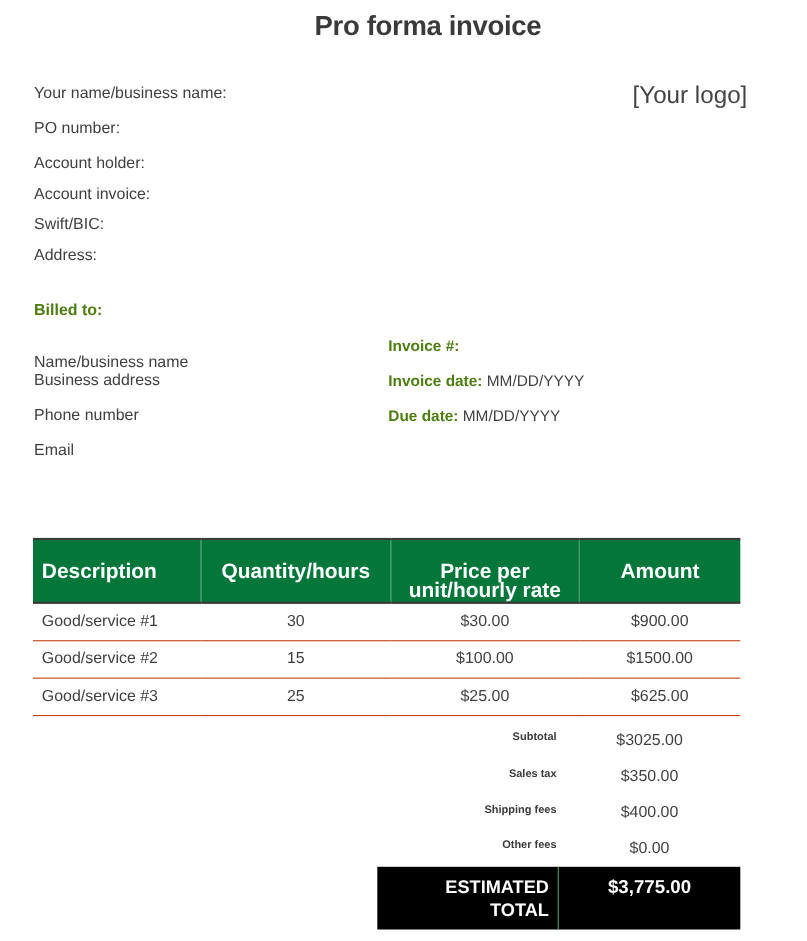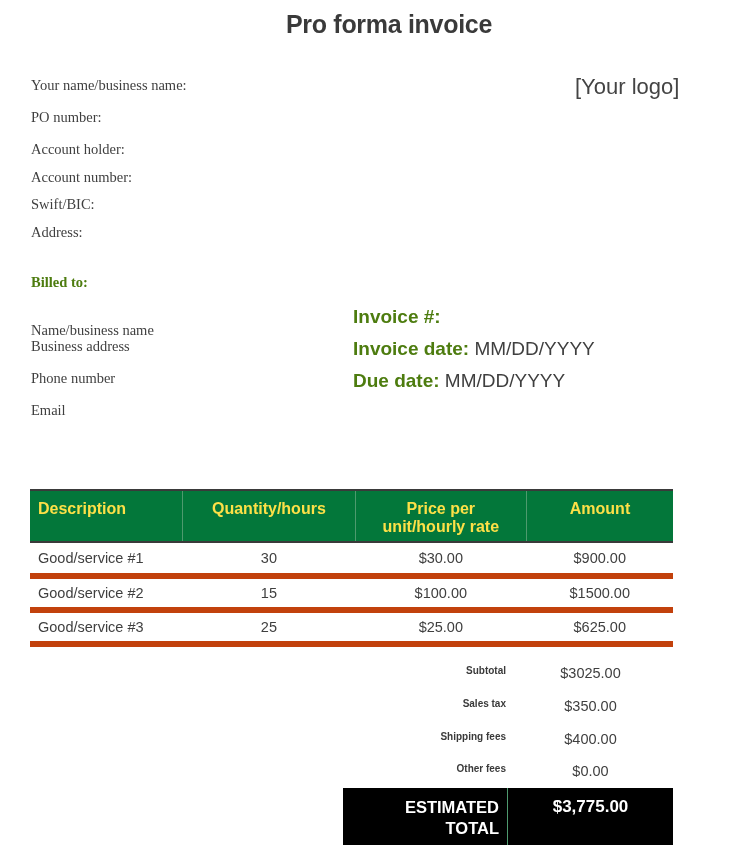--- a/index.html
+++ b/index.html
@@ -7,38 +7,38 @@
     body { font-family: "Liberation Sans", "DejaVu Sans", sans-serif; color: #3d3d3d; position: relative; }
 
     .title {
       position: absolute; top: 10px; left: 0; width: 778px;
       text-align: center; font-size: 25px; font-weight: bold; color: #3a3a3a;
       letter-spacing: -0.3px;
     }
     .logo {
       position: absolute; top: 74px; left: 575px; font-size: 22px; color: #444;
     }
-    .field { position: absolute; left: 31px; font-size: 14.5px; color: #3f3f3f; font-family: Liberation Serif, serif; }
+    .field { position: absolute; left: 31px; font-size: 14.5px; color: #3f3f3f; }
     .bold { font-weight: bold; color: #4d7c0f; }
-    .rfield { position: absolute; left: 353px; font-size: 19px; color: #3f3f3f; }
+    .rfield { position: absolute; left: 353px; font-size: 14px; color: #3f3f3f; }
 
     table.items {
       position: absolute; top: 489px; left: 30px; width: 643px;
       border-collapse: collapse; font-size: 14.5px;
     }
     table.items th {
-      background: #03773a; color: #fde047; font-weight: bold; font-size: 16px;
-      height: 52px; vertical-align: top; padding-top: 9px; line-height: 18px;
+      background: #03773a; color: #ffffff; font-weight: bold; font-size: 19px;
+      height: 52px; vertical-align: top; padding-top: 20px; line-height: 18px;
       border-top: 2px solid #3a3a3a; border-bottom: 2px solid #3a3a3a;
       border-left: 1px solid #4e9a6e;
     }
     table.items th:first-child { border-left: none; text-align: left; padding-left: 8px; }
     table.items th.c { text-align: center; }
     table.items td {
-      height: 34px; border-bottom: 6px solid #c2410c; color: #3f3f3f;
+      height: 34px; border-bottom: 1px solid #c2410c; color: #3f3f3f;
       text-align: center; vertical-align: middle; padding-top: 0;
     }
     table.items td:first-child { text-align: left; padding-left: 8px; }
     .w1 { width: 147px; } .w2 { width: 166px; margin-left: 36px; } .w3 { width: 165px; } .w4 { width: 141px; }
 
     .sum-label { position: absolute; left: 348px; width: 158px; text-align: right; font-size: 10px; font-weight: bold; color: #3a3a3a; }
     .sum-value { position: absolute; left: 508px; width: 165px; text-align: center; font-size: 14.5px; color: #3f3f3f; }
 
     .total-box {
       position: absolute; top: 788px; left: 343px; width: 330px; height: 57px;
@@ -54,21 +54,21 @@
   </style>
 </head>
 <body>
 
 <div class="title">Pro forma invoice</div>
 <div class="logo">[Your logo]</div>
 
 <div class="field" style="top:77px">Your name/business name:</div>
 <div class="field" style="top:109px">PO number:</div>
 <div class="field" style="top:141px">Account holder:</div>
-<div class="field" style="top:169px">Account number:</div>
+<div class="field" style="top:169px">Account invoice:</div>
 <div class="field" style="top:196px">Swift/BIC:</div>
 <div class="field" style="top:224px">Address:</div>
 
 <div class="field bold" style="top:274px">Billed to:</div>
 <div class="field" style="top:322px">Name/business name</div>
 <div class="field" style="top:338px">Business address</div>
 <div class="field" style="top:370px">Phone number</div>
 <div class="field" style="top:402px">Email</div>
 
 <div class="rfield" style="top:306px">

